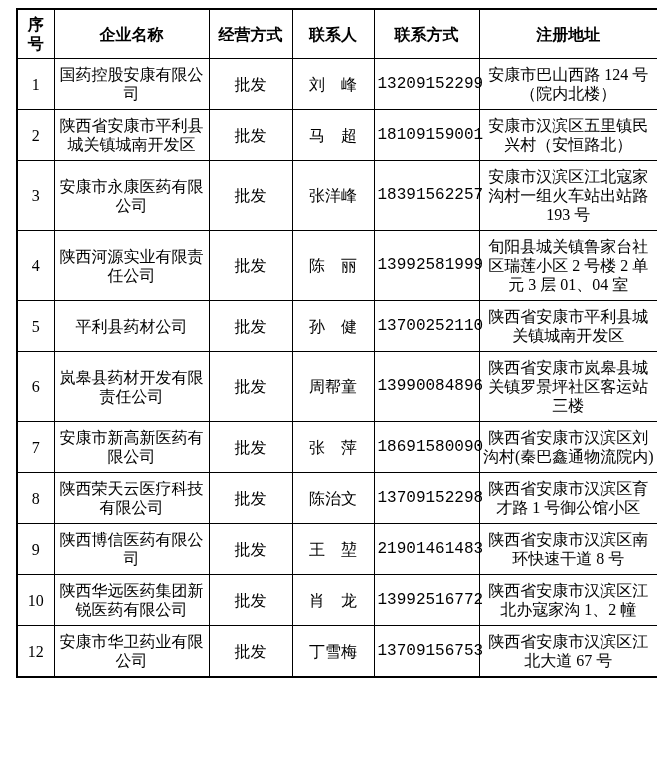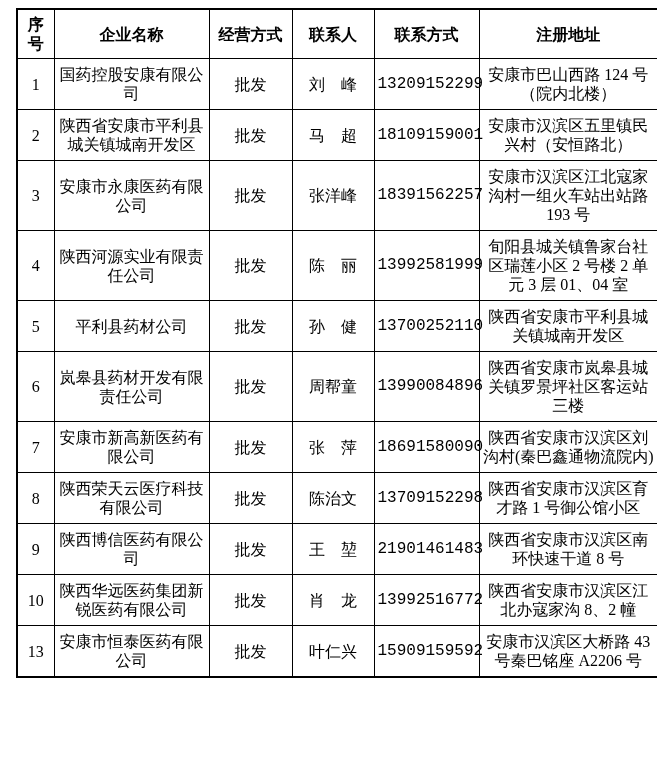--- a/index.html
+++ b/index.html
@@ -145,25 +145,25 @@
         <td class="c-contact">王　堃</td>
         <td class="c-phone">21901461483</td>
         <td class="c-addr">陕西省安康市汉滨区南环快速干道 8 号</td>
       </tr>
       <tr>
         <td class="c-no">10</td>
         <td class="c-name">陕西华远医药集团新锐医药有限公司</td>
         <td class="c-mode">批发</td>
         <td class="c-contact">肖　龙</td>
         <td class="c-phone">13992516772</td>
-        <td class="c-addr">陕西省安康市汉滨区江北办寇家沟 8、2 幢</td>
+        <td class="c-addr">陕西省安康市汉滨区江北办寇家沟 1、2 幢</td>
       </tr>
       <tr>
-        <td class="c-no">13</td>
-        <td class="c-name">安康市恒泰医药有限公司</td>
+        <td class="c-no">12</td>
+        <td class="c-name">安康市华卫药业有限公司</td>
         <td class="c-mode">批发</td>
-        <td class="c-contact">叶仁兴</td>
-        <td class="c-phone">15909159592</td>
-        <td class="c-addr">安康市汉滨区大桥路 43 号秦巴铭座 A2206 号</td>
+        <td class="c-contact">丁雪梅</td>
+        <td class="c-phone">13709156753</td>
+        <td class="c-addr">陕西省安康市汉滨区江北大道 67 号</td>
       </tr>
     </tbody>
   </table>
 </div>
 
 </body></html>

